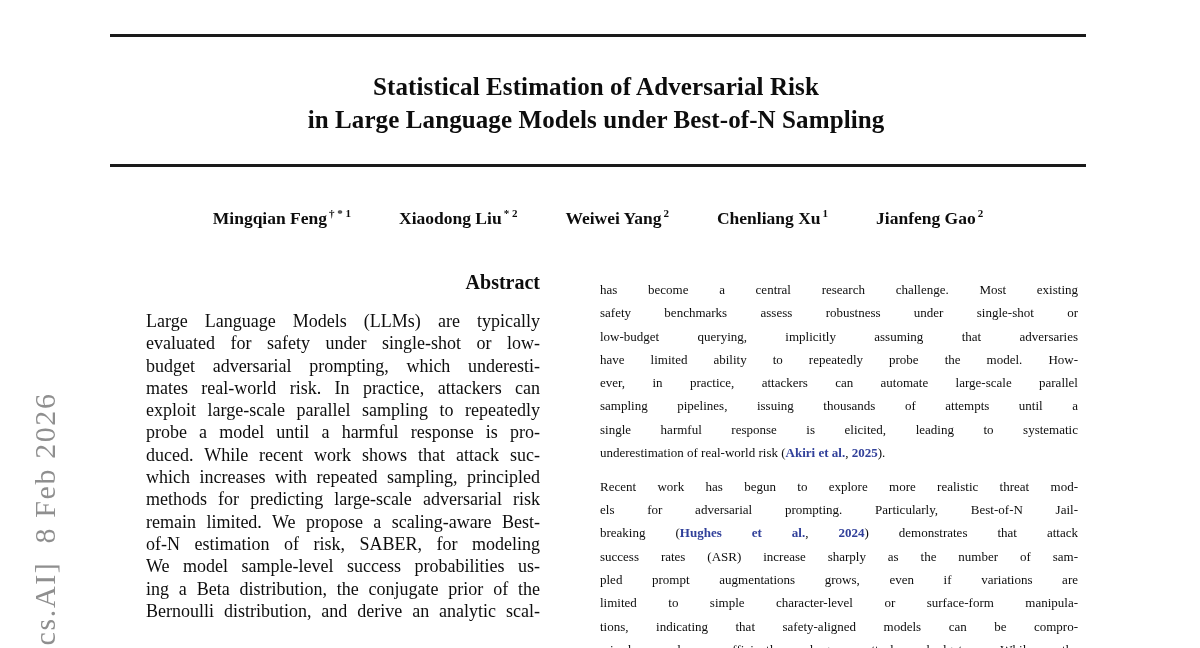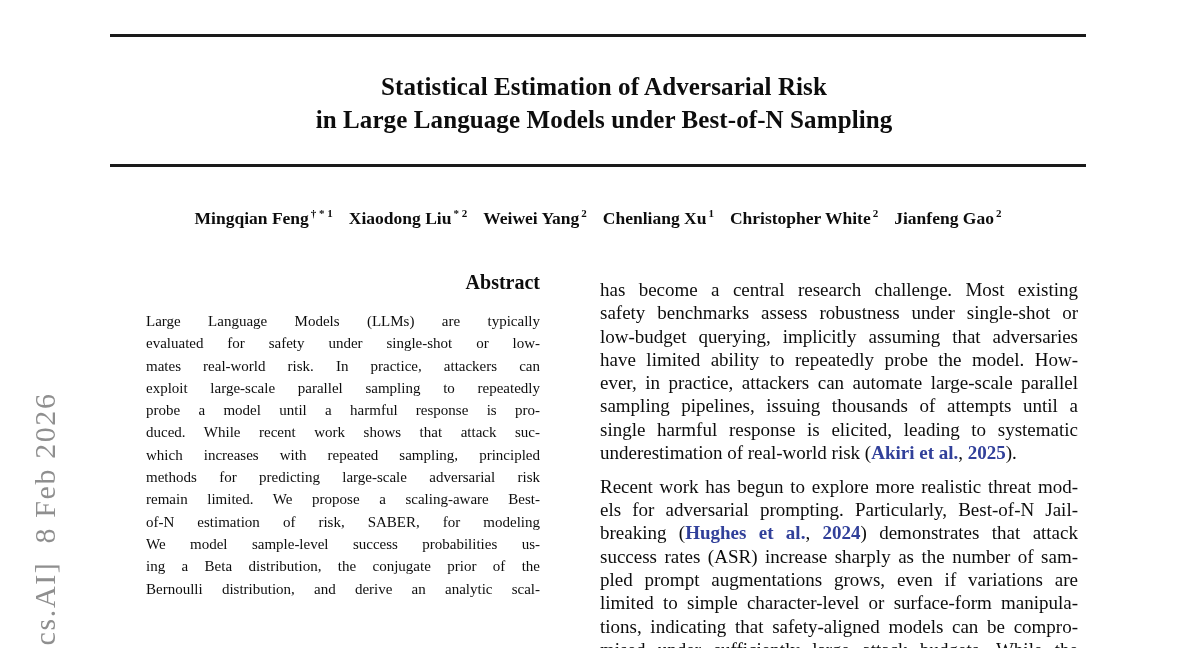--- a/index.html
+++ b/index.html
@@ -12,45 +12,45 @@
     --stamp-color: #8f8f8f;
     --rule-color: #1a1a1a;
   }
   .abs { position: absolute; }
 
   .rule { background: var(--rule-color); height: 2.6px; }
   #rule-top { left: 110px; top: 34px;  width: 976px; }
   #rule-mid { left: 110px; top: 164px; width: 976px; }
 
   #paper-title {
-    left: 116px; top: 70px; width: 976px;
+    left: 108px; top: 70px; width: 976px;
     font-weight: bold; font-size: 25px; line-height: 33px;
     text-align: center; letter-spacing: 0.1px;
   }
 
   #authors-row {
     left: 110px; top: 207px; width: 976px;
     display: flex; justify-content: center; align-items: baseline;
     font-weight: bold; font-size: 17.5px; white-space: nowrap;
   }
-  .author { margin: 0 8px; }
+  .author { margin: 0 24px; }
   .author-sup {
     font-size: 11px; vertical-align: 7px; margin-left: 2px;
     white-space: pre; font-weight: bold;
   }
 
   #abstract-heading {
     left: 146px; top: 271px; width: 394px;
     font-weight: bold; font-size: 20px; text-align: right;
   }
   #abstract-body { left: 146px; top: 310px; width: 394px; }
-  #abstract-body .jline { font-size: 15px; line-height: 22.3px; }
+  #abstract-body .jline { font-size: 18px; line-height: 22.3px; }
 
   #right-column { left: 600px; top: 278px; width: 478px; }
-  #right-column .jline { font-size: 19px; line-height: 23.3px; }
+  #right-column .jline { font-size: 13px; line-height: 23.3px; }
   .para + .para { margin-top: 10.5px; }
 
   .jline { text-align: justify; text-align-last: justify; }
   .jline.lastline { text-align-last: left; }
   .cite { color: var(--link-color); font-weight: bold; }
 
   #arxiv-stamp {
     left: 26px; top: 657px;
     transform: rotate(-90deg); transform-origin: 0 0;
     color: var(--stamp-color);
@@ -69,28 +69,28 @@
 <div id="paper-title" class="abs">
   <div>Statistical Estimation of Adversarial Risk</div>
   <div>in Large Language Models under Best-of-N Sampling</div>
 </div>
 
 <div id="authors-row" class="abs">
     <span class="author"><span>Mingqian Feng</span><span class="author-sup">† * 1</span></span>
     <span class="author"><span>Xiaodong Liu</span><span class="author-sup">* 2</span></span>
     <span class="author"><span>Weiwei Yang</span><span class="author-sup">2</span></span>
     <span class="author"><span>Chenliang Xu</span><span class="author-sup">1</span></span>
-    <span class="author"><span>Christopher White</span><span class="author-sup">2</span></span>
     <span class="author"><span>Jianfeng Gao</span><span class="author-sup">2</span></span>
   </div>
 
 <div class="abs" id="abstract-heading">Abstract</div>
 <div class="abs" id="abstract-body">
     <div class="jline"><span>Large Language Models (LLMs) are typically</span></div>
     <div class="jline"><span>evaluated for safety under single-shot or low-</span></div>
+    <div class="jline"><span>budget adversarial prompting, which underesti-</span></div>
     <div class="jline"><span>mates real-world risk. In practice, attackers can</span></div>
     <div class="jline"><span>exploit large-scale parallel sampling to repeatedly</span></div>
     <div class="jline"><span>probe a model until a harmful response is pro-</span></div>
     <div class="jline"><span>duced. While recent work shows that attack suc-</span></div>
     <div class="jline"><span>which increases with repeated sampling, principled</span></div>
     <div class="jline"><span>methods for predicting large-scale adversarial risk</span></div>
     <div class="jline"><span>remain limited. We propose a scaling-aware Best-</span></div>
     <div class="jline"><span>of-N estimation of risk, SABER, for modeling</span></div>
     <div class="jline"><span>We model sample-level success probabilities us-</span></div>
     <div class="jline"><span>ing a Beta distribution, the conjugate prior of the</span></div>

